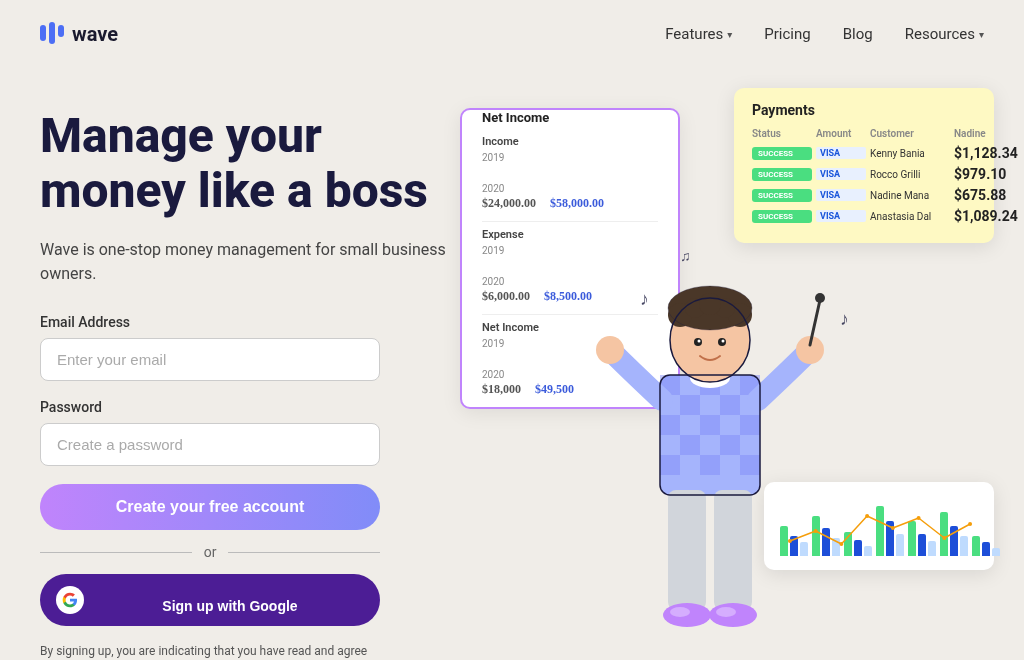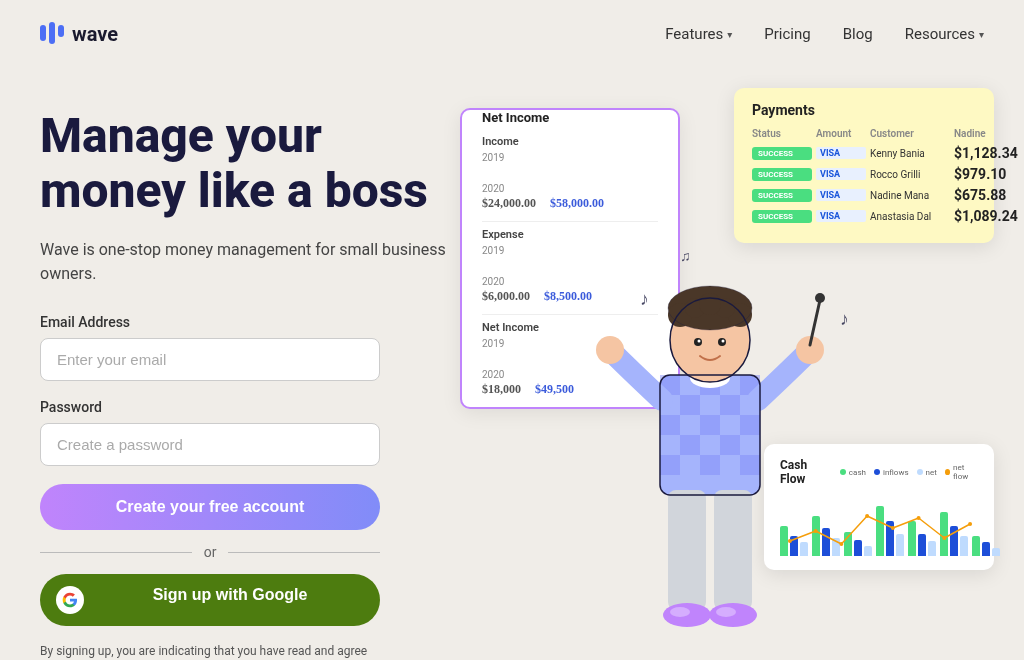--- a/index.html
+++ b/index.html
@@ -156,29 +156,29 @@
       background: #bbb;
     }
     .or-text {
       font-size: 14px;
       color: #666;
     }
     .btn-google {
       width: 100%;
       max-width: 340px;
       padding: 12px 16px;
-      background: #4d7c0f;
+      background: #4c1d95;
       border: none;
       border-radius: 30px;
-      font-size: 16px;
+      font-size: 14px;
       font-weight: 600;
       color: white;
       cursor: pointer;
       display: flex;
-      align-items: flex-start;
+      align-items: flex-end;
       gap: 12px;
       margin-bottom: 16px;
     }
     .google-icon-wrap {
       width: 28px;
       height: 28px;
       background: white;
       border-radius: 50%;
       display: flex;
       align-items: center;
@@ -552,41 +552,20 @@
       </div>
       <div class="payment-row">
         <span class="status-badge">Success</span>
         <span class="payment-method">VISA</span>
         <span class="payment-customer">Anastasia Dal</span>
         <span class="payment-amount">$1,089.24</span>
       </div>
     </div>
 
     <div class="card-cashflow" style="width:230px;">
-      <div class="cashflow-header">
-        <span class="cashflow-title">Cash Flow</span>
-        <div class="cashflow-legend">
-          <div class="legend-item">
-            <span class="legend-dot" style="background:#4ade80;"></span>
-            <span style="font-size:8px;color:#666;">cash</span>
-          </div>
-          <div class="legend-item">
-            <span class="legend-dot" style="background:#1d4ed8;"></span>
-            <span style="font-size:8px;color:#666;">inflows</span>
-          </div>
-          <div class="legend-item">
-            <span class="legend-dot" style="background:#bfdbfe;"></span>
-            <span style="font-size:8px;color:#666;">net</span>
-          </div>
-          <div class="legend-item">
-            <span class="legend-dot" style="background:#f59e0b;"></span>
-            <span style="font-size:8px;color:#666;">net flow</span>
-          </div>
-        </div>
-      </div>
 
       <div class="bar-chart">
         <div class="bar-group">
           <div class="bar bar-green" style="height:30px;"></div>
           <div class="bar bar-dark" style="height:20px;"></div>
           <div class="bar bar-light" style="height:14px;"></div>
         </div>
         <div class="bar-group">
           <div class="bar bar-green" style="height:40px;"></div>
           <div class="bar bar-dark" style="height:28px;"></div>

